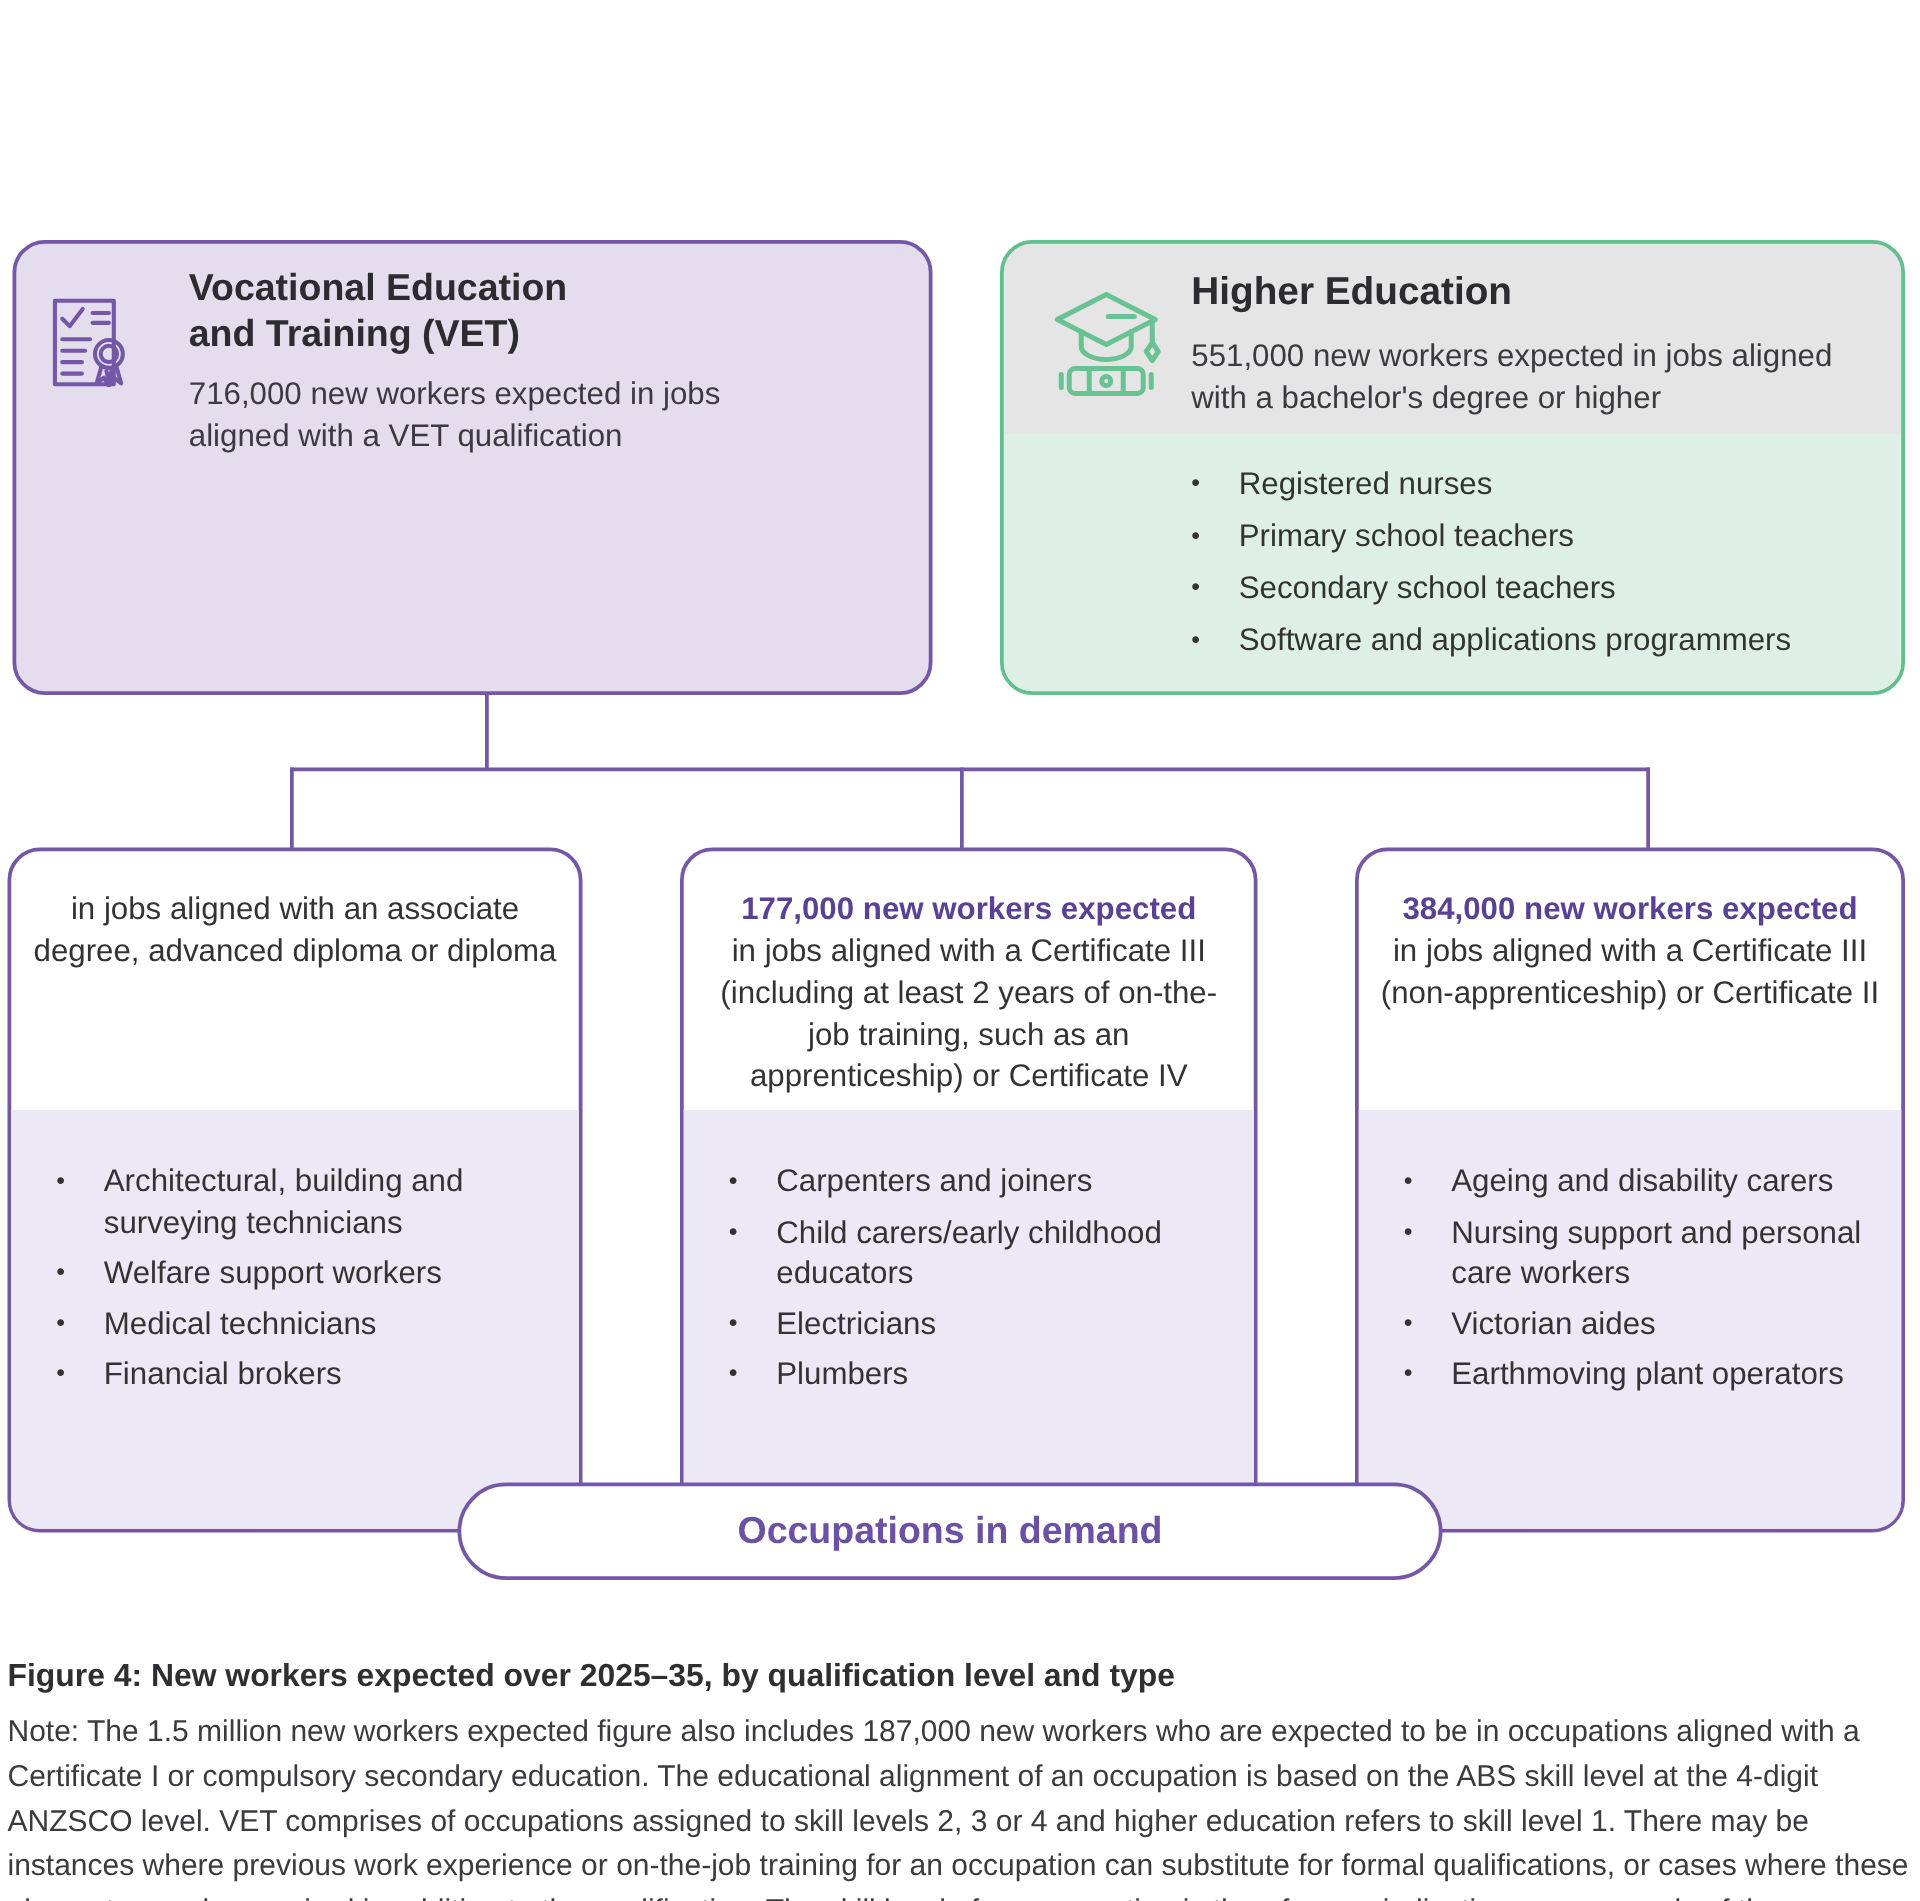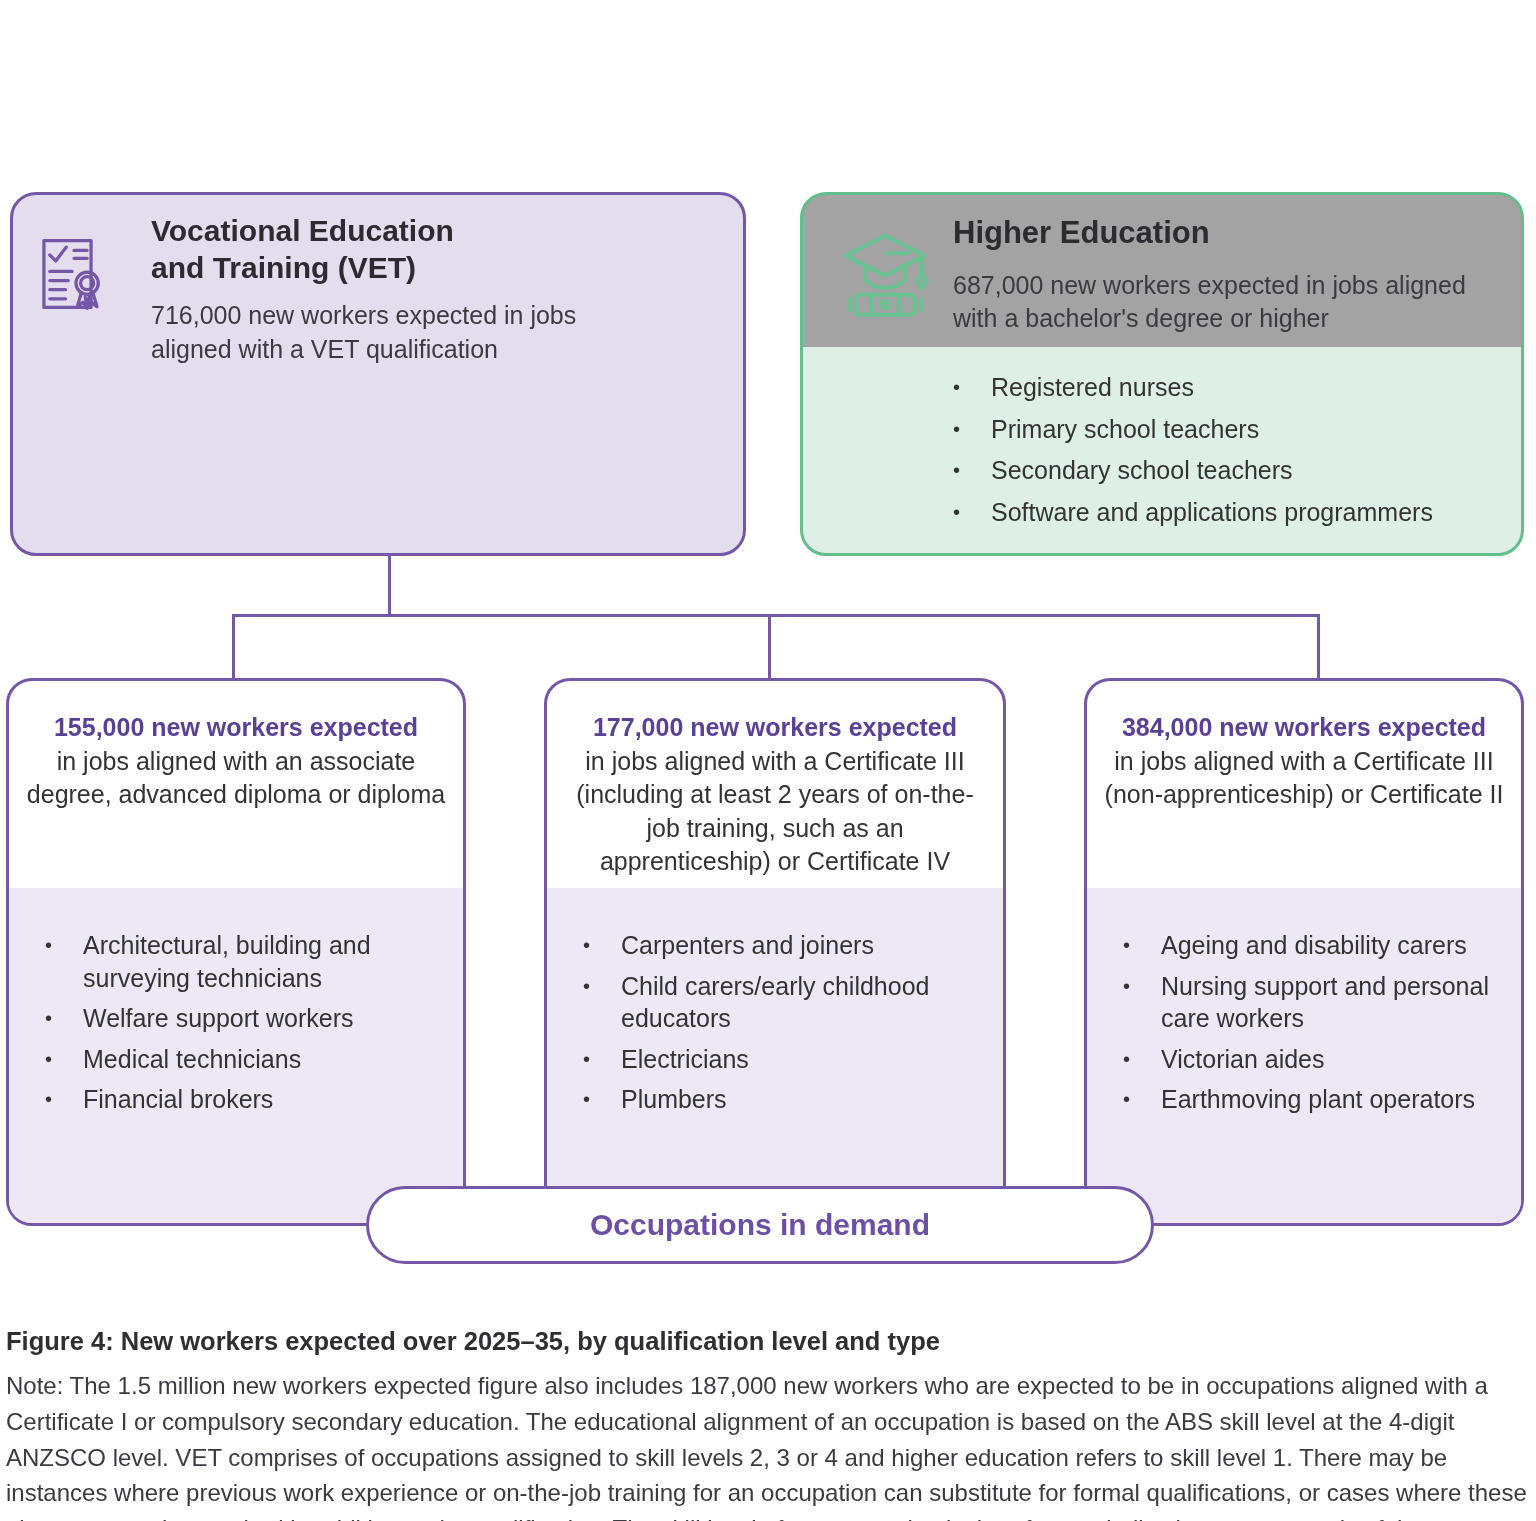--- a/index.html
+++ b/index.html
@@ -25,21 +25,21 @@
   .bubble-text{position:absolute;left:0;right:0;top:32px;text-align:center;
     font-size:31px;line-height:1.42;color:var(--ink);}
   .bubble-tail{position:absolute;left:calc(50% - 18px);bottom:-21px;width:38px;height:38px;
     background:#fff;border-right:3px solid var(--yellow);border-bottom:3px solid var(--yellow);
     transform:rotate(45deg);}
 
   
   .vet-box{position:absolute;left:10px;top:192px;width:736px;height:364px;
     background:var(--lav-fill);border:3px solid var(--purple);border-radius:26px;}
   .he-box{position:absolute;left:800px;top:192px;width:724px;height:364px;
-    background:#a3a3a3;border:3px solid var(--green);border-radius:26px;overflow:hidden;}
+    background:#e5e5e5;border:3px solid var(--green);border-radius:26px;overflow:hidden;}
   .he-lower{position:absolute;left:0;right:0;top:152px;bottom:0;background:var(--green-fill);}
 
   .box-icon{position:absolute;}
   .vet-box .box-icon{left:27px;top:32px;width:72px;height:94px;}
   .he-box .box-icon{left:38px;top:28px;width:88px;height:102px;}
 
   .vet-title{position:absolute;left:138px;top:18px;font-size:30px;font-weight:bold;
     color:var(--ink);line-height:1.23;}
   .vet-body{position:absolute;left:138px;top:104px;width:480px;font-size:25px;line-height:1.34;}
   .he-title{position:absolute;left:150px;top:20px;font-size:31px;font-weight:bold;color:var(--ink);}
@@ -115,21 +115,21 @@
       <path class="stroke g" d="M30 45 v15 c0 7 11 13 25 13 s25 -6 25 -13 v-15"></path>
       <path class="stroke g" d="M57 30 h26"></path>
       <path class="stroke g" d="M101 36 v20"></path>
       <path class="stroke g" d="M101 56 l6 9 -6 9 -6 -9 Z"></path>
       <rect class="stroke g" x="18" y="82" width="74" height="25" rx="6"></rect>
       <path class="stroke g" d="M38 83 v23 M72 83 v23"></path>
       <circle class="stroke g" cx="55" cy="94.5" r="4.5"></circle>
       <path class="stroke g" d="M10 88 v13 M100 88 v13"></path>
     </svg>
     <div class="he-title">Higher Education</div>
-    <div class="he-body">687,000 new workers expected in jobs aligned with a bachelor's degree or higher</div>
+    <div class="he-body">551,000 new workers expected in jobs aligned with a bachelor's degree or higher</div>
     <div class="he-list">
       <div class="occ-item">
           <span class="dot"></span>
           <span>Registered nurses</span>
         </div>
       <div class="occ-item">
           <span class="dot"></span>
           <span>Primary school teachers</span>
         </div>
       <div class="occ-item">
@@ -145,21 +145,20 @@
 
   <div class="conn v" style="left:388px;top:554px;height:62px;"></div>
   <div class="conn h" style="left:232px;top:614px;width:1088px;"></div>
   <div class="conn v" style="left:232px;top:614px;height:66px;"></div>
   <div class="conn v" style="left:768px;top:614px;height:66px;"></div>
   <div class="conn v" style="left:1317px;top:614px;height:66px;"></div>
 
   <div class="path-box" id="path-box-1">
     <div class="lower"></div>
     <div class="path-head">
-      <span class="headline">155,000 new workers expected</span>
       <span>in jobs aligned with an associate degree, advanced diploma or diploma</span>
     </div>
     <div class="occ-list">
       <div class="occ-item">
           <span class="dot"></span>
           <span>Architectural, building and surveying technicians</span>
         </div>
       <div class="occ-item">
           <span class="dot"></span>
           <span>Welfare support workers</span>

